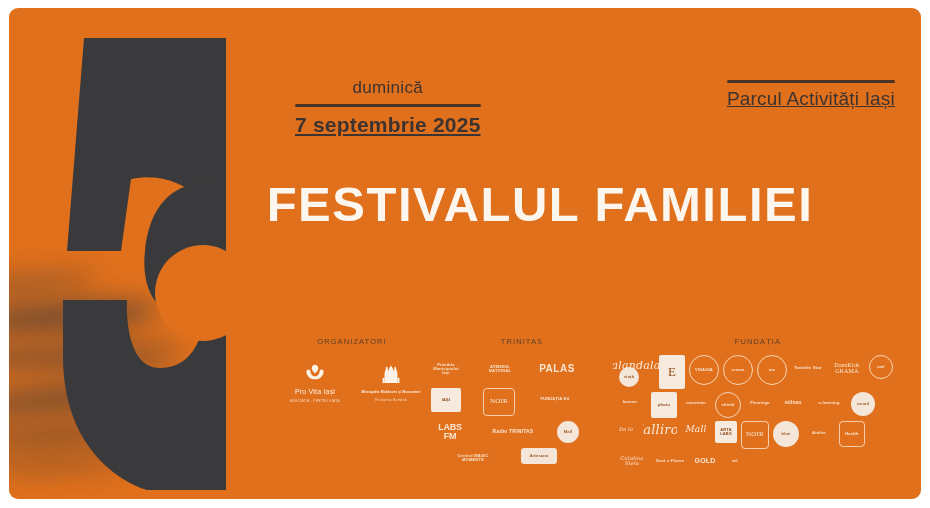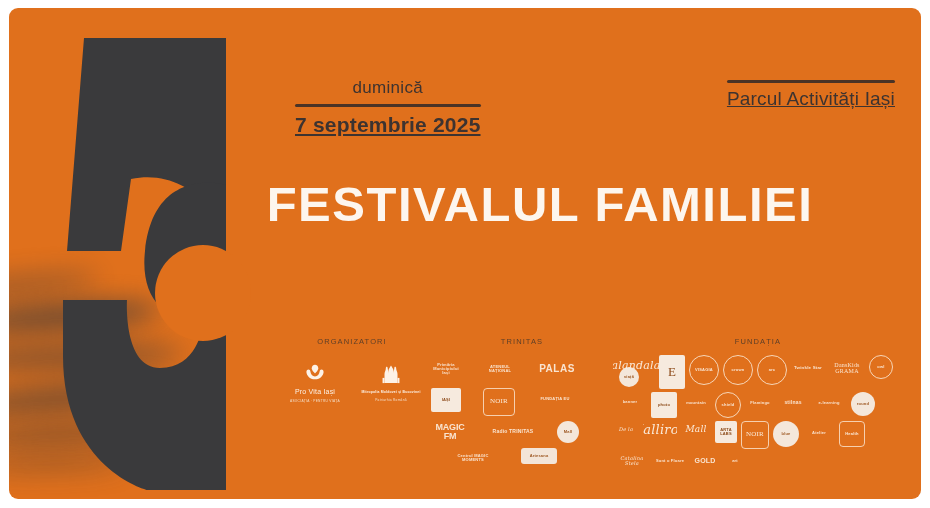--- a/index.html
+++ b/index.html
@@ -277,21 +277,21 @@
       <div class="sec-part">
         <div class="sec-label">TRINITAS</div>
         <div class="logo-grid">
           <div class="lg plain" style="width:30px;height:28px">Primăria Municipiului Iași</div>
           <div class="lg plain" style="width:34px;height:28px">ATENEUL NAȚIONAL</div>
           <div class="lg plain" style="width:36px;height:28px;font-size:10px;letter-spacing:.5px">PALAS</div>
           <div class="lg box" style="width:30px;height:24px">IAȘI</div>
           <div class="lg outline serif" style="width:32px;height:28px;font-size:7px">NOIR</div>
 
           <div class="lg plain" style="width:36px;height:22px">FUNDAȚIA EU</div>
-          <div class="lg plain" style="width:38px;height:22px;font-size:9px;letter-spacing:-.2px">MAGIC FM</div>
+          <div class="lg plain" style="width:38px;height:22px;font-size:9px;letter-spacing:-.2px">LABS FM</div>
           <div class="lg plain" style="width:44px;height:22px;font-size:5px">Radio TRINITAS</div>
           <div class="lg circlefill" style="width:22px;height:22px">Mall</div>
 
           <div class="lg plain" style="width:52px;height:20px;margin-left:16px">Centrul MAGIC MOMENTS</div>
           <div class="lg round" style="width:36px;height:16px">Artesana</div>
         </div>
       </div>
 
       <div class="sec-inv">
         <div class="sec-label">FUNDAȚIA</div>

